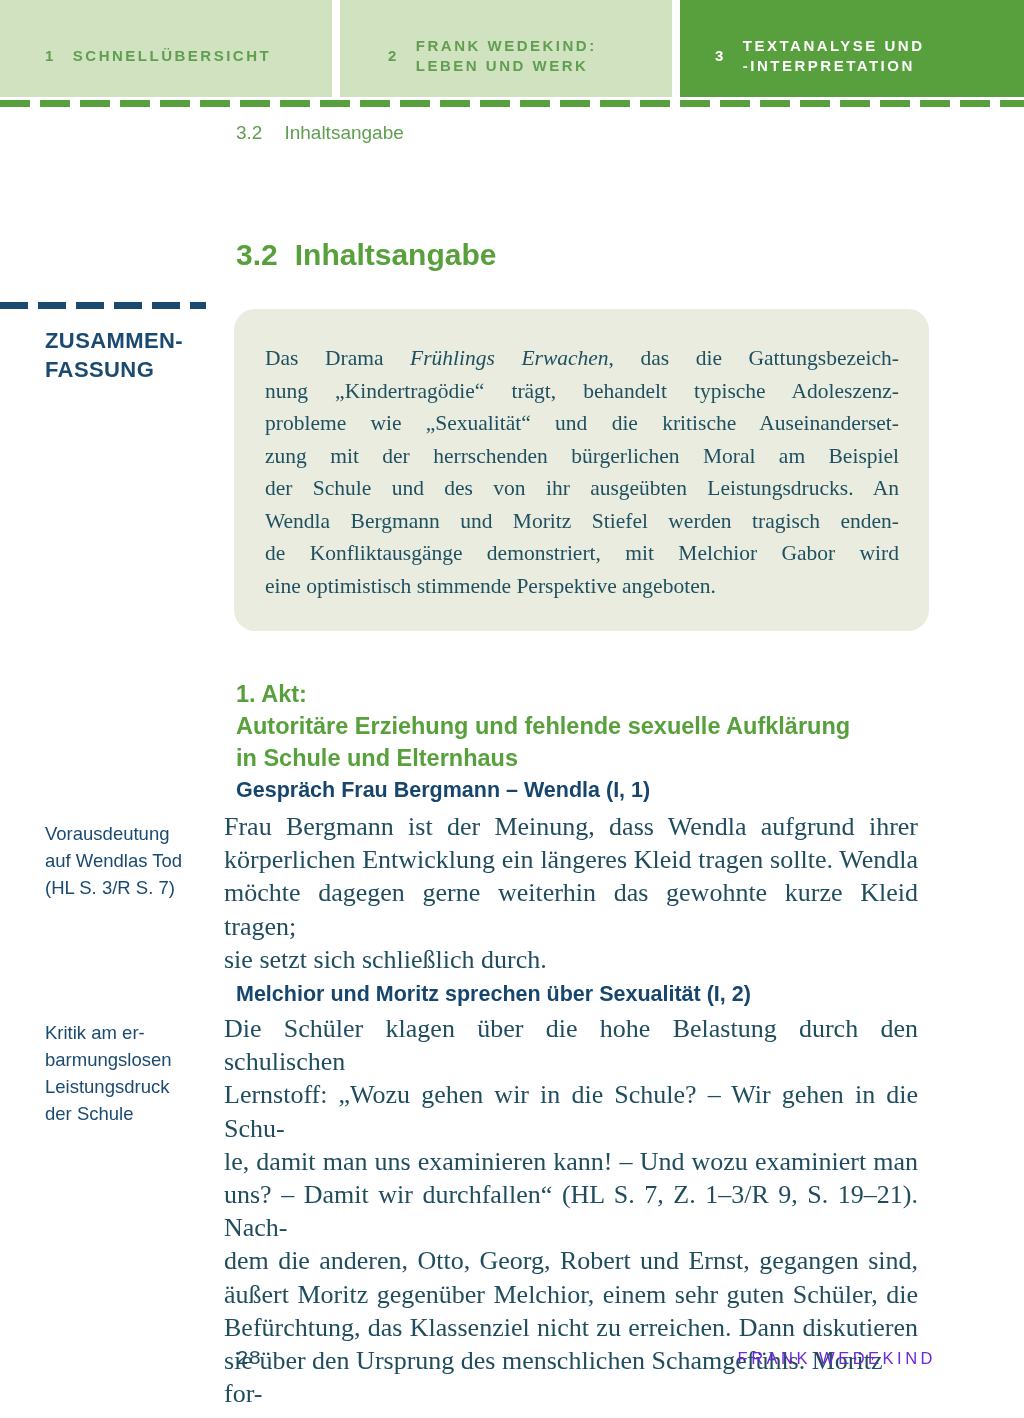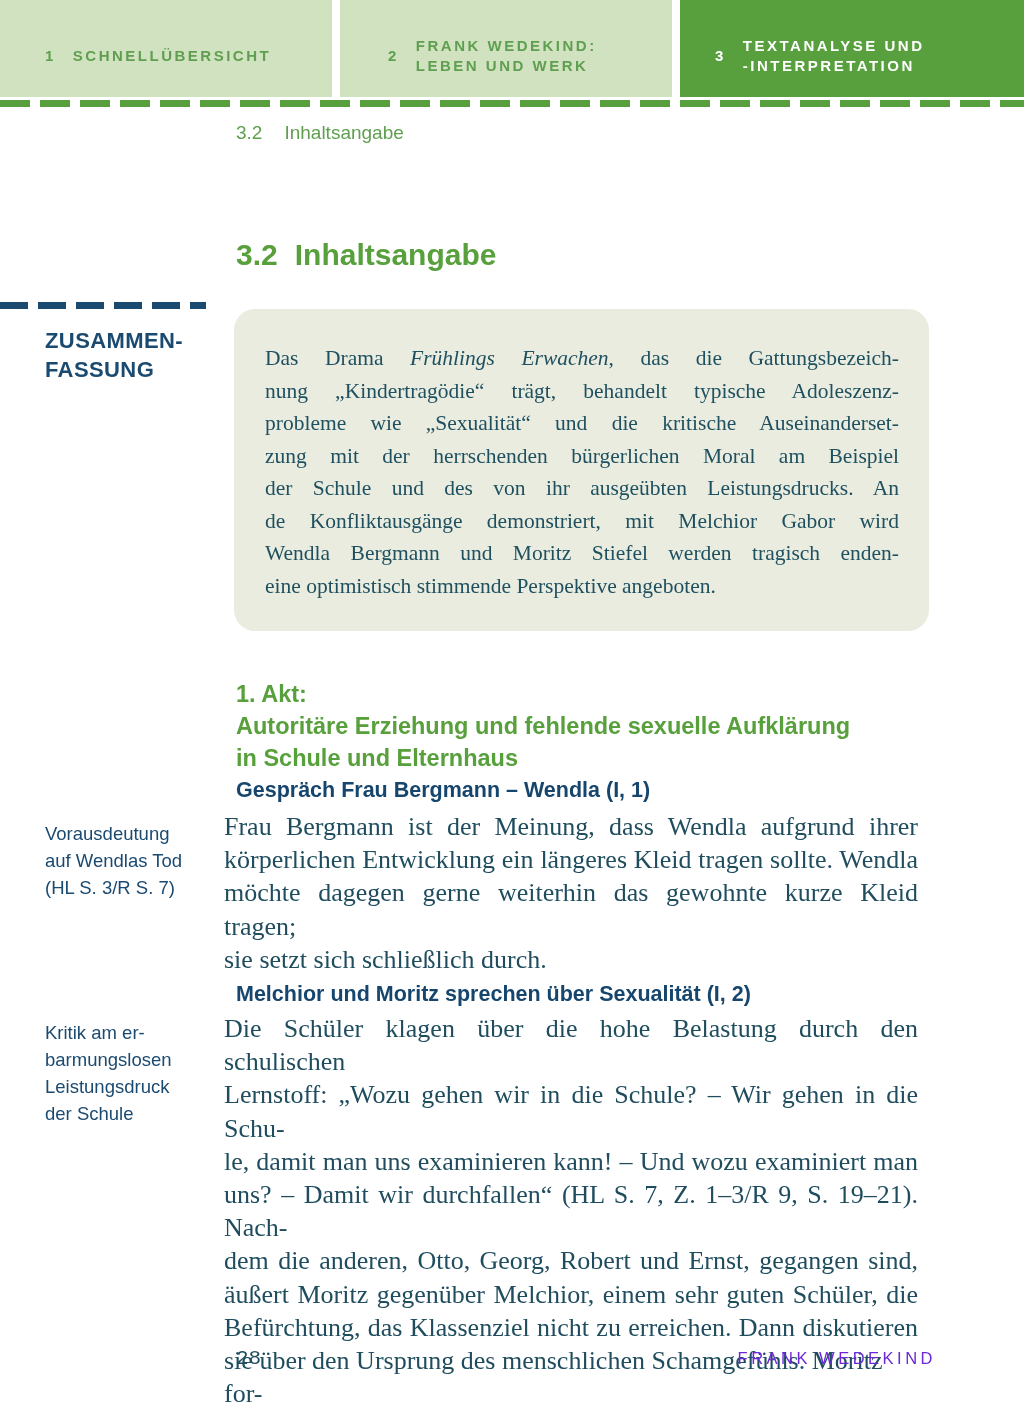--- a/index.html
+++ b/index.html
@@ -155,22 +155,22 @@
 der Schule</div>
 
   <div class="summary-box">
     <div class="serif-text">
       <div class="jl"><span>Das Drama </span><em>Frühlings Erwachen</em><span>, das die Gattungsbezeich-</span></div>
       <div>
           <div class="jl">nung „Kindertragödie“ trägt, behandelt typische Adoleszenz-</div>
           <div class="jl">probleme wie „Sexualität“ und die kritische Auseinanderset-</div>
           <div class="jl">zung mit der herrschenden bürgerlichen Moral am Beispiel</div>
           <div class="jl">der Schule und des von ihr ausgeübten Leistungsdrucks. An</div>
+          <div class="jl">Wendla Bergmann und Moritz Stiefel werden tragisch enden-</div>
           <div class="jl">de Konfliktausgänge demonstriert, mit Melchior Gabor wird</div>
-          <div class="jl">Wendla Bergmann und Moritz Stiefel werden tragisch enden-</div>
           <div class="jl-last">eine optimistisch stimmende Perspektive angeboten.</div>
         </div>
     </div>
   </div>
 
   <h2 class="act-heading">1. Akt:
 Autoritäre Erziehung und fehlende sexuelle Aufklärung
 in Schule und Elternhaus</h2>
 
   <h3 class="scene-heading scene-heading-1">Gespräch Frau Bergmann – Wendla (I, 1)</h3>

